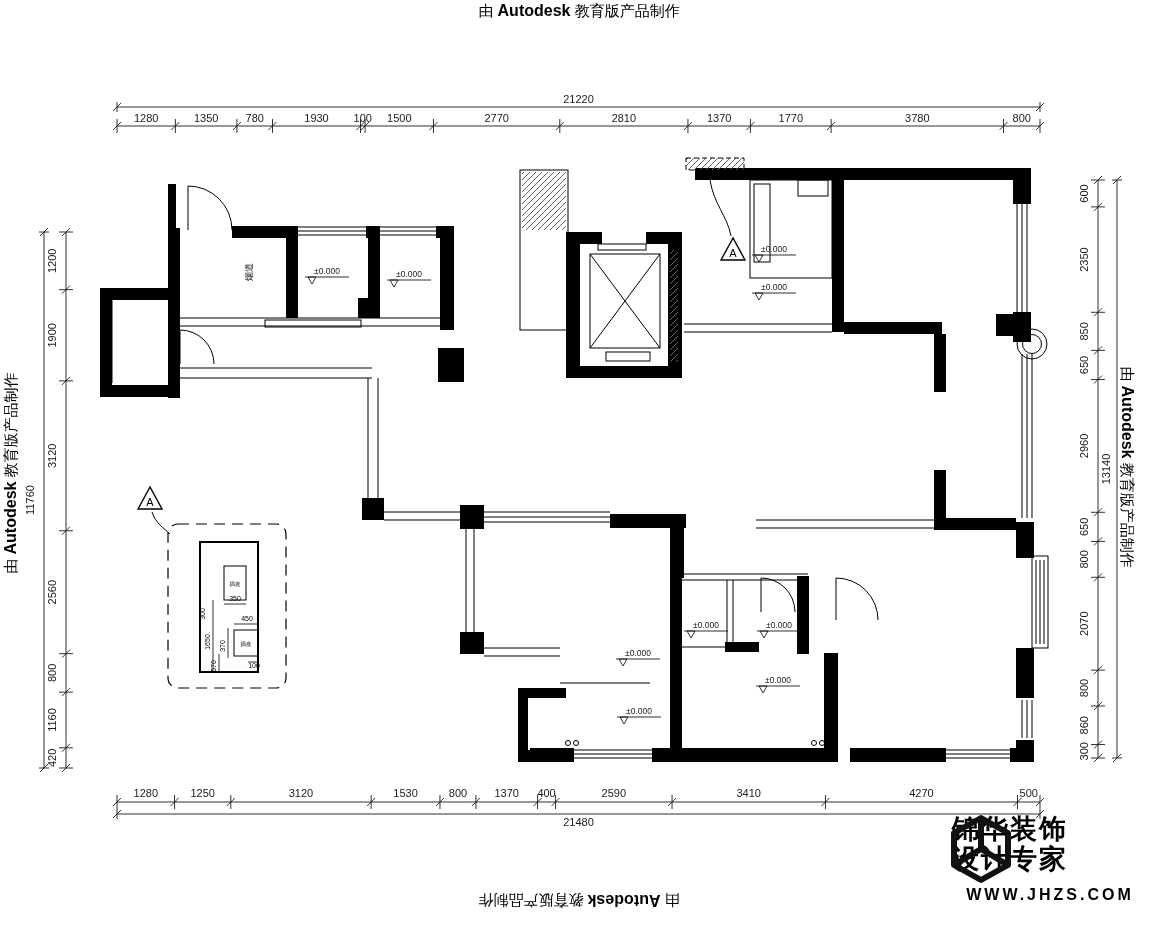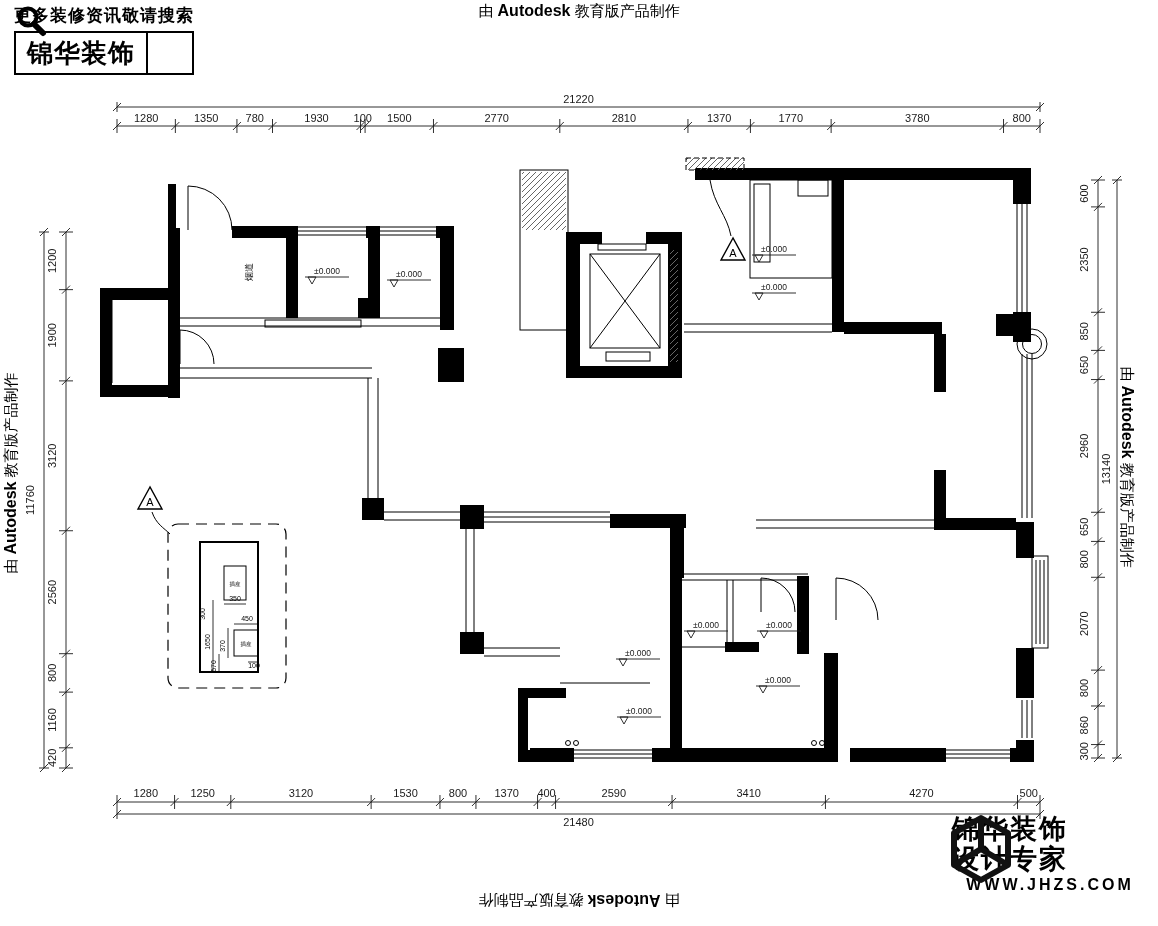--- a/index.html
+++ b/index.html
@@ -15,21 +15,21 @@
   .brand-tl{position:absolute;left:14px;top:4px;}
   .brand-tl .tagline{font-size:17px;font-weight:bold;letter-spacing:1px;}
   .brand-tl .box{margin-top:4px;width:176px;height:40px;border:2px solid #000;display:flex;align-items:center;}
   .brand-tl .name{flex:1;text-align:center;font-size:26px;font-weight:bold;letter-spacing:1px;}
   .brand-tl .divider{width:2px;height:40px;background:#000;}
   .brand-tl .mag{width:44px;display:flex;align-items:center;justify-content:center;}
   .brand-br{position:absolute;left:946px;top:814px;width:208px;}
   .brand-br .row{display:flex;align-items:center;}
   .brand-br .names{margin-left:6px;}
   .brand-br .n1,.brand-br .n2{font-size:27px;font-weight:bold;line-height:30px;letter-spacing:2px;}
-  .brand-br .url{font-size:16px;font-weight:bold;letter-spacing:3px;margin-top:2px;text-align:center;}
+  .brand-br .url{font-size:16px;font-weight:bold;letter-spacing:3px;margin-top:12px;text-align:center;}
 </style>
 </head>
 <body>
 
 <div class="canvas">
 
   <div class="wm wm-top">
     <span>由</span>
     <b>Autodesk</b>
     <span>教育版产品制作</span>
@@ -43,33 +43,20 @@
     <span>由</span>
     <b>Autodesk</b>
     <span>教育版产品制作</span>
   </div>
   <div class="wm wm-bottom">
     <span>由</span>
     <b>Autodesk</b>
     <span>教育版产品制作</span>
   </div>
 
-  <div class="brand-tl">
-    <div class="tagline">更多装修资讯敬请搜索</div>
-    <div class="box">
-      <div class="name">锦华装饰</div>
-      <div class="divider"></div>
-      <div class="mag">
-        <svg width="34" height="34" viewBox="0 0 34 34">
-          <circle cx="14" cy="13" r="8.5" fill="none" stroke="#000" stroke-width="4"></circle>
-          <line x1="20" y1="20" x2="29" y2="29" stroke="#000" stroke-width="6" stroke-linecap="round"></line>
-        </svg>
-      </div>
-    </div>
-  </div>
 
   <div class="brand-br">
     <div class="row">
       <span>
         <svg width="70" height="70" viewBox="0 0 70 70">
           <g fill="none" stroke="#111" stroke-width="6" stroke-linejoin="round">
             <polygon points="35,4 62,19 62,51 35,66 8,51 8,19"></polygon>
             <line x1="35" y1="35" x2="35" y2="4"></line>
             <line x1="35" y1="35" x2="62" y2="51"></line>
             <line x1="35" y1="35" x2="8" y2="51"></line>

